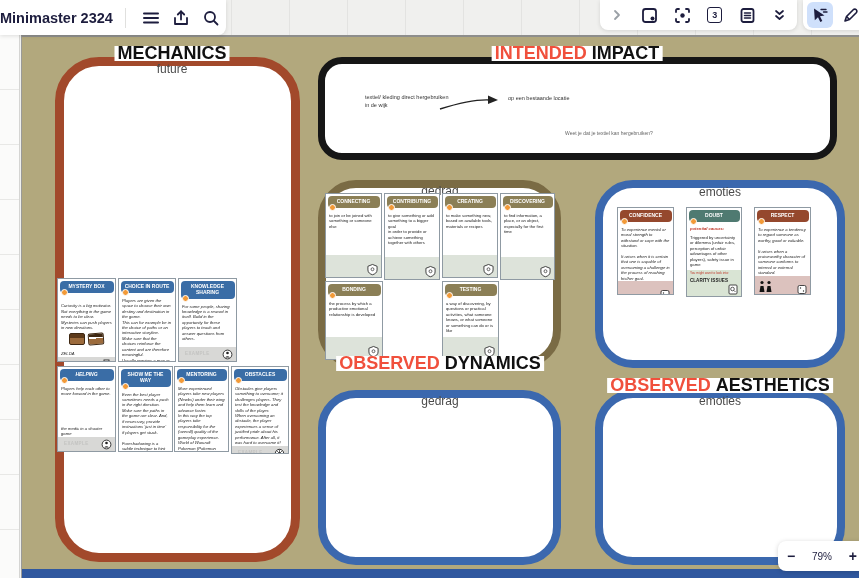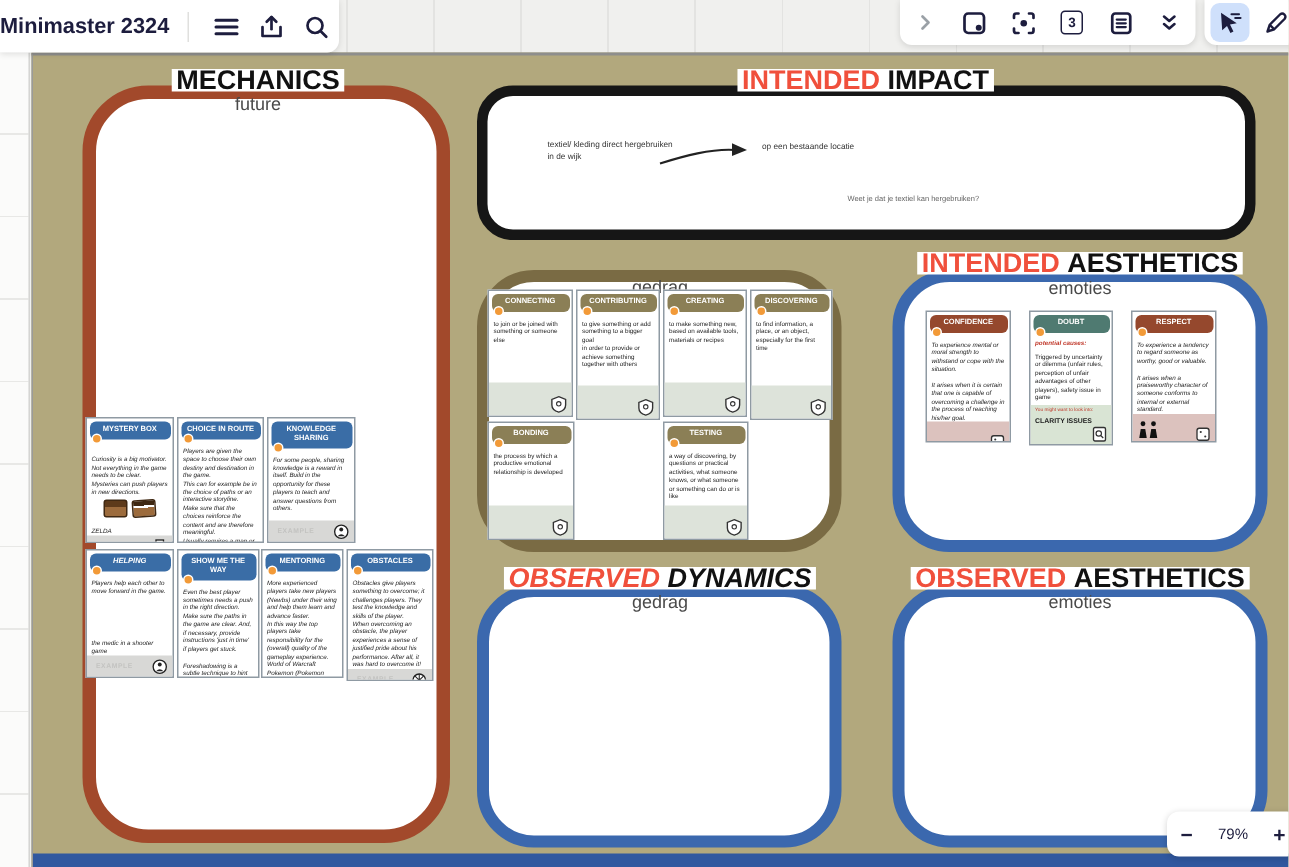--- a/index.html
+++ b/index.html
@@ -282,24 +282,20 @@
     <div class="cbody">a way of discovering, by questions or practical activities, what someone knows, or what someone or something can do or is like</div>
     <div class="dband">
       <svg class="bicon" width="11" height="13" viewBox="0 0 12 13">
           <path d="M6 1 L11 3 V7 C11 10 8.5 11.5 6 12.2 C3.5 11.5 1 10 1 7 V3 Z" stroke="#333" stroke-width="1" fill="#fff"></path>
           <circle cx="6" cy="6.2" r="1.6" fill="none" stroke="#333" stroke-width="0.8"></circle>
         </svg>
     </div>
   </div>
 
   <div class="frame f-iaes"></div>
-  <div class="ftitle" style="left:720px; top:168px;">
-    <span class="acc">INTENDED</span>
-    <span class="blk">AESTHETICS</span>
-  </div>
   <div class="fsub" style="left:720px; top:185px;">emoties</div>
 
   <div class="card" style="left:617px;top:207px;width:57px;height:88px;">
     <div class="chd hd-rust"><span class="badge"></span><span>CONFIDENCE</span></div>
     <div class="cbody it">To experience mental or moral strength to withstand or cope with the situation.
 
 It arises when it is certain that one is capable of overcoming a challenge in the process of reaching his/her goal.</div>
     <div class="aband band-pink">
       <svg class="bicon" width="10" height="11" viewBox="0 0 10 11">
           <rect x="1" y="1.5" width="8" height="8" rx="1.5" fill="#fff" stroke="#333" stroke-width="0.9"></rect>
@@ -336,21 +332,21 @@
         </svg>
       <svg class="bicon" width="10" height="11" viewBox="0 0 10 11">
           <rect x="1" y="1.5" width="8" height="8" rx="1.5" fill="#fff" stroke="#333" stroke-width="0.9"></rect>
           <circle cx="3.5" cy="4" r="0.7" fill="#333"></circle>
           <circle cx="6.5" cy="7" r="0.7" fill="#333"></circle>
         </svg>
     </div>
   </div>
 
   <div class="frame f-odyn"></div>
-  <div class="ftitle" style="left:440px; top:378px;font-style:italic;">
+  <div class="ftitle" style="left:440px; top:356px;">
     <span class="acc">OBSERVED</span>
     <span class="blk">DYNAMICS</span>
   </div>
   <div class="fsub" style="left:440px; top:394px;">gedrag</div>
 
   <div class="frame f-oaes"></div>
   <div class="ftitle" style="left:720px; top:378px;">
     <span class="acc">OBSERVED</span>
     <span class="blk">AESTHETICS</span>
   </div>

